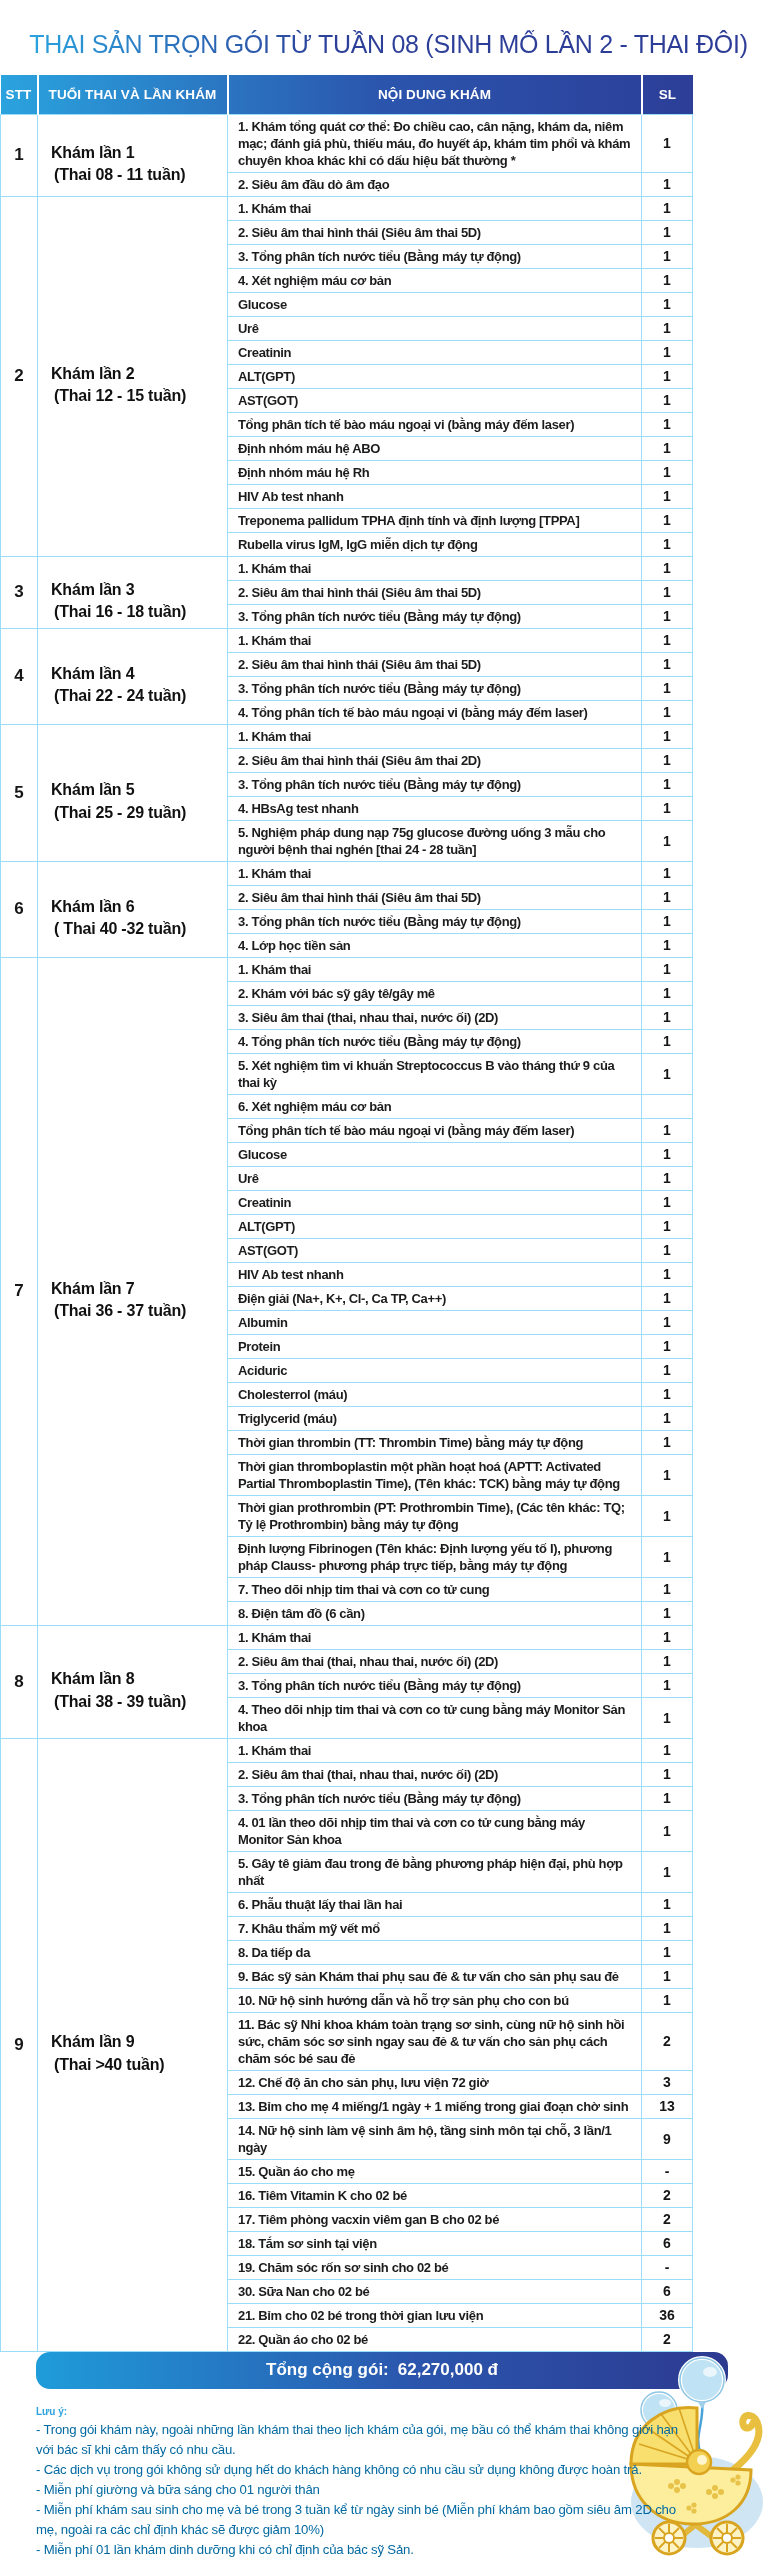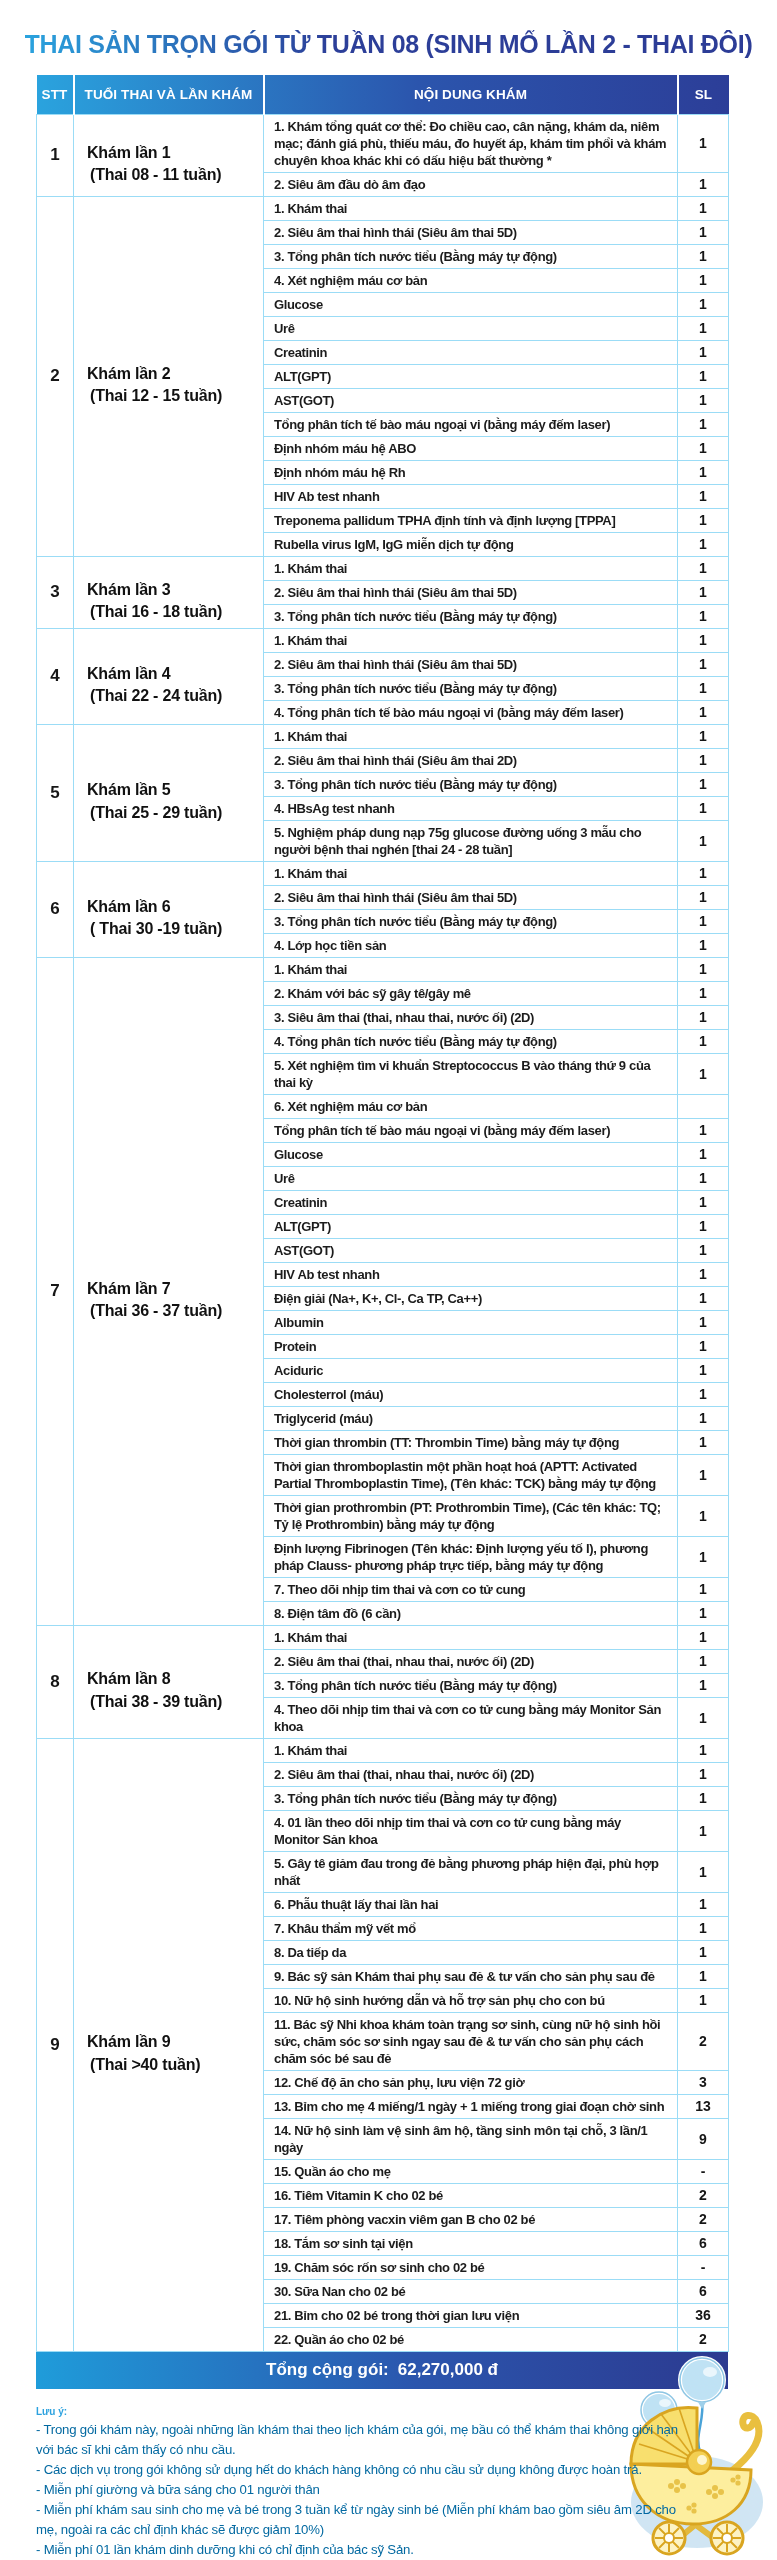--- a/index.html
+++ b/index.html
@@ -1,30 +1,30 @@
 <!DOCTYPE html>
 <html><head>
 <meta charset="utf-8">
 <style>
   * { margin:0; padding:0; box-sizing:border-box; }
   body { background:#ffffff; font-family:"Liberation Sans", sans-serif; }
   .page { position:relative; width:777px; height:2560px; background:#fff; overflow:hidden; }
 
   .title {
-    margin:30px auto 16px; text-align:center; font-weight:bold; font-size:25px;
+    margin:30px auto 16px; text-align:center; font-weight:normal; font-size:25px;
     letter-spacing:-0.3px; color:#24459c; width:max-content; max-width:760px;
   }
   @supports (-webkit-background-clip: text) {
     .title {
       background:linear-gradient(90deg,#2aa3de 0%, #2c3f99 42%, #2c3c96 100%);
       -webkit-background-clip:text; background-clip:text; -webkit-text-fill-color:transparent;
     }
   }
 
-  table.pkg { margin-left:36px; width:692px; border-collapse:collapse; table-layout:fixed;border-radius:24px; }
+  table.pkg { width:692px; border-collapse:collapse; table-layout:fixed;border-radius:24px; }
   col.c-stt   { width:37px; }
   col.c-visit { width:190px; }
   col.c-cont  { width:414px; }
   col.c-sl    { width:51px; }
 
   thead tr { background:linear-gradient(90deg,#2aa3de 0%, #2b55ad 55%, #2c3e98 100%); }
   thead th {
     height:39px; color:#fff; font-weight:bold; font-size:13.5px; letter-spacing:0.1px;
     border:none; border-right:2px solid #ffffff; text-align:center; vertical-align:middle;
   }
@@ -37,21 +37,21 @@
   td.content {
     font-weight:bold; font-size:13px; letter-spacing:-0.35px; color:#1c1c1c;
     padding:3px 8px 3px 10px; line-height:17px;
   }
   td.sl { text-align:center; font-weight:bold; font-size:14px; color:#161616; }
 
   .total-bar {
     margin-left:36px; width:692px; height:37px;
     background:linear-gradient(90deg,#1f9cda 0%, #2b55ad 55%, #2c3a90 100%);
     display:flex; align-items:center; justify-content:center; gap:9px;
-    color:#fff; font-weight:bold; font-size:17px;
+    color:#fff; font-weight:bold; font-size:17px;border-radius:14px;
   }
 
   .notes { position:relative; z-index:2; margin:17px 0 0 36px; width:660px; }
   .notes-title { color:#2da2df; font-weight:bold; font-size:10px; margin-bottom:3px; }
   .note-line { color:#0369a1; font-size:13.2px; line-height:1.52; letter-spacing:-0.2px; }
 
   .pram { position:absolute; right:-6px; top:2352px; width:178px; height:206px; z-index:1; }
 </style>
 </head>
 <body>
@@ -214,21 +214,21 @@
           <td class="sl">1</td>
         </tr>
         <tr>
           <td class="content">5. Nghiệm pháp dung nạp 75g glucose đường uống 3 mẫu cho người bệnh thai nghén [thai 24 - 28 tuần]</td>
           <td class="sl">1</td>
         </tr>
         <tr>
           <td class="stt" rowspan="4">6</td>
           <td class="visit" rowspan="4">
             <div>Khám lần 6</div>
-            <div class="sub">( Thai 30 -19 tuần)</div>
+            <div class="sub">( Thai 40 -32 tuần)</div>
           </td>
           <td class="content">1. Khám thai</td>
           <td class="sl">1</td>
         </tr>
         <tr>
           <td class="content">2. Siêu âm thai hình thái (Siêu âm thai 5D)</td>
           <td class="sl">1</td>
         </tr>
         <tr>
           <td class="content">3. Tổng phân tích nước tiểu (Bằng máy tự động)</td>

